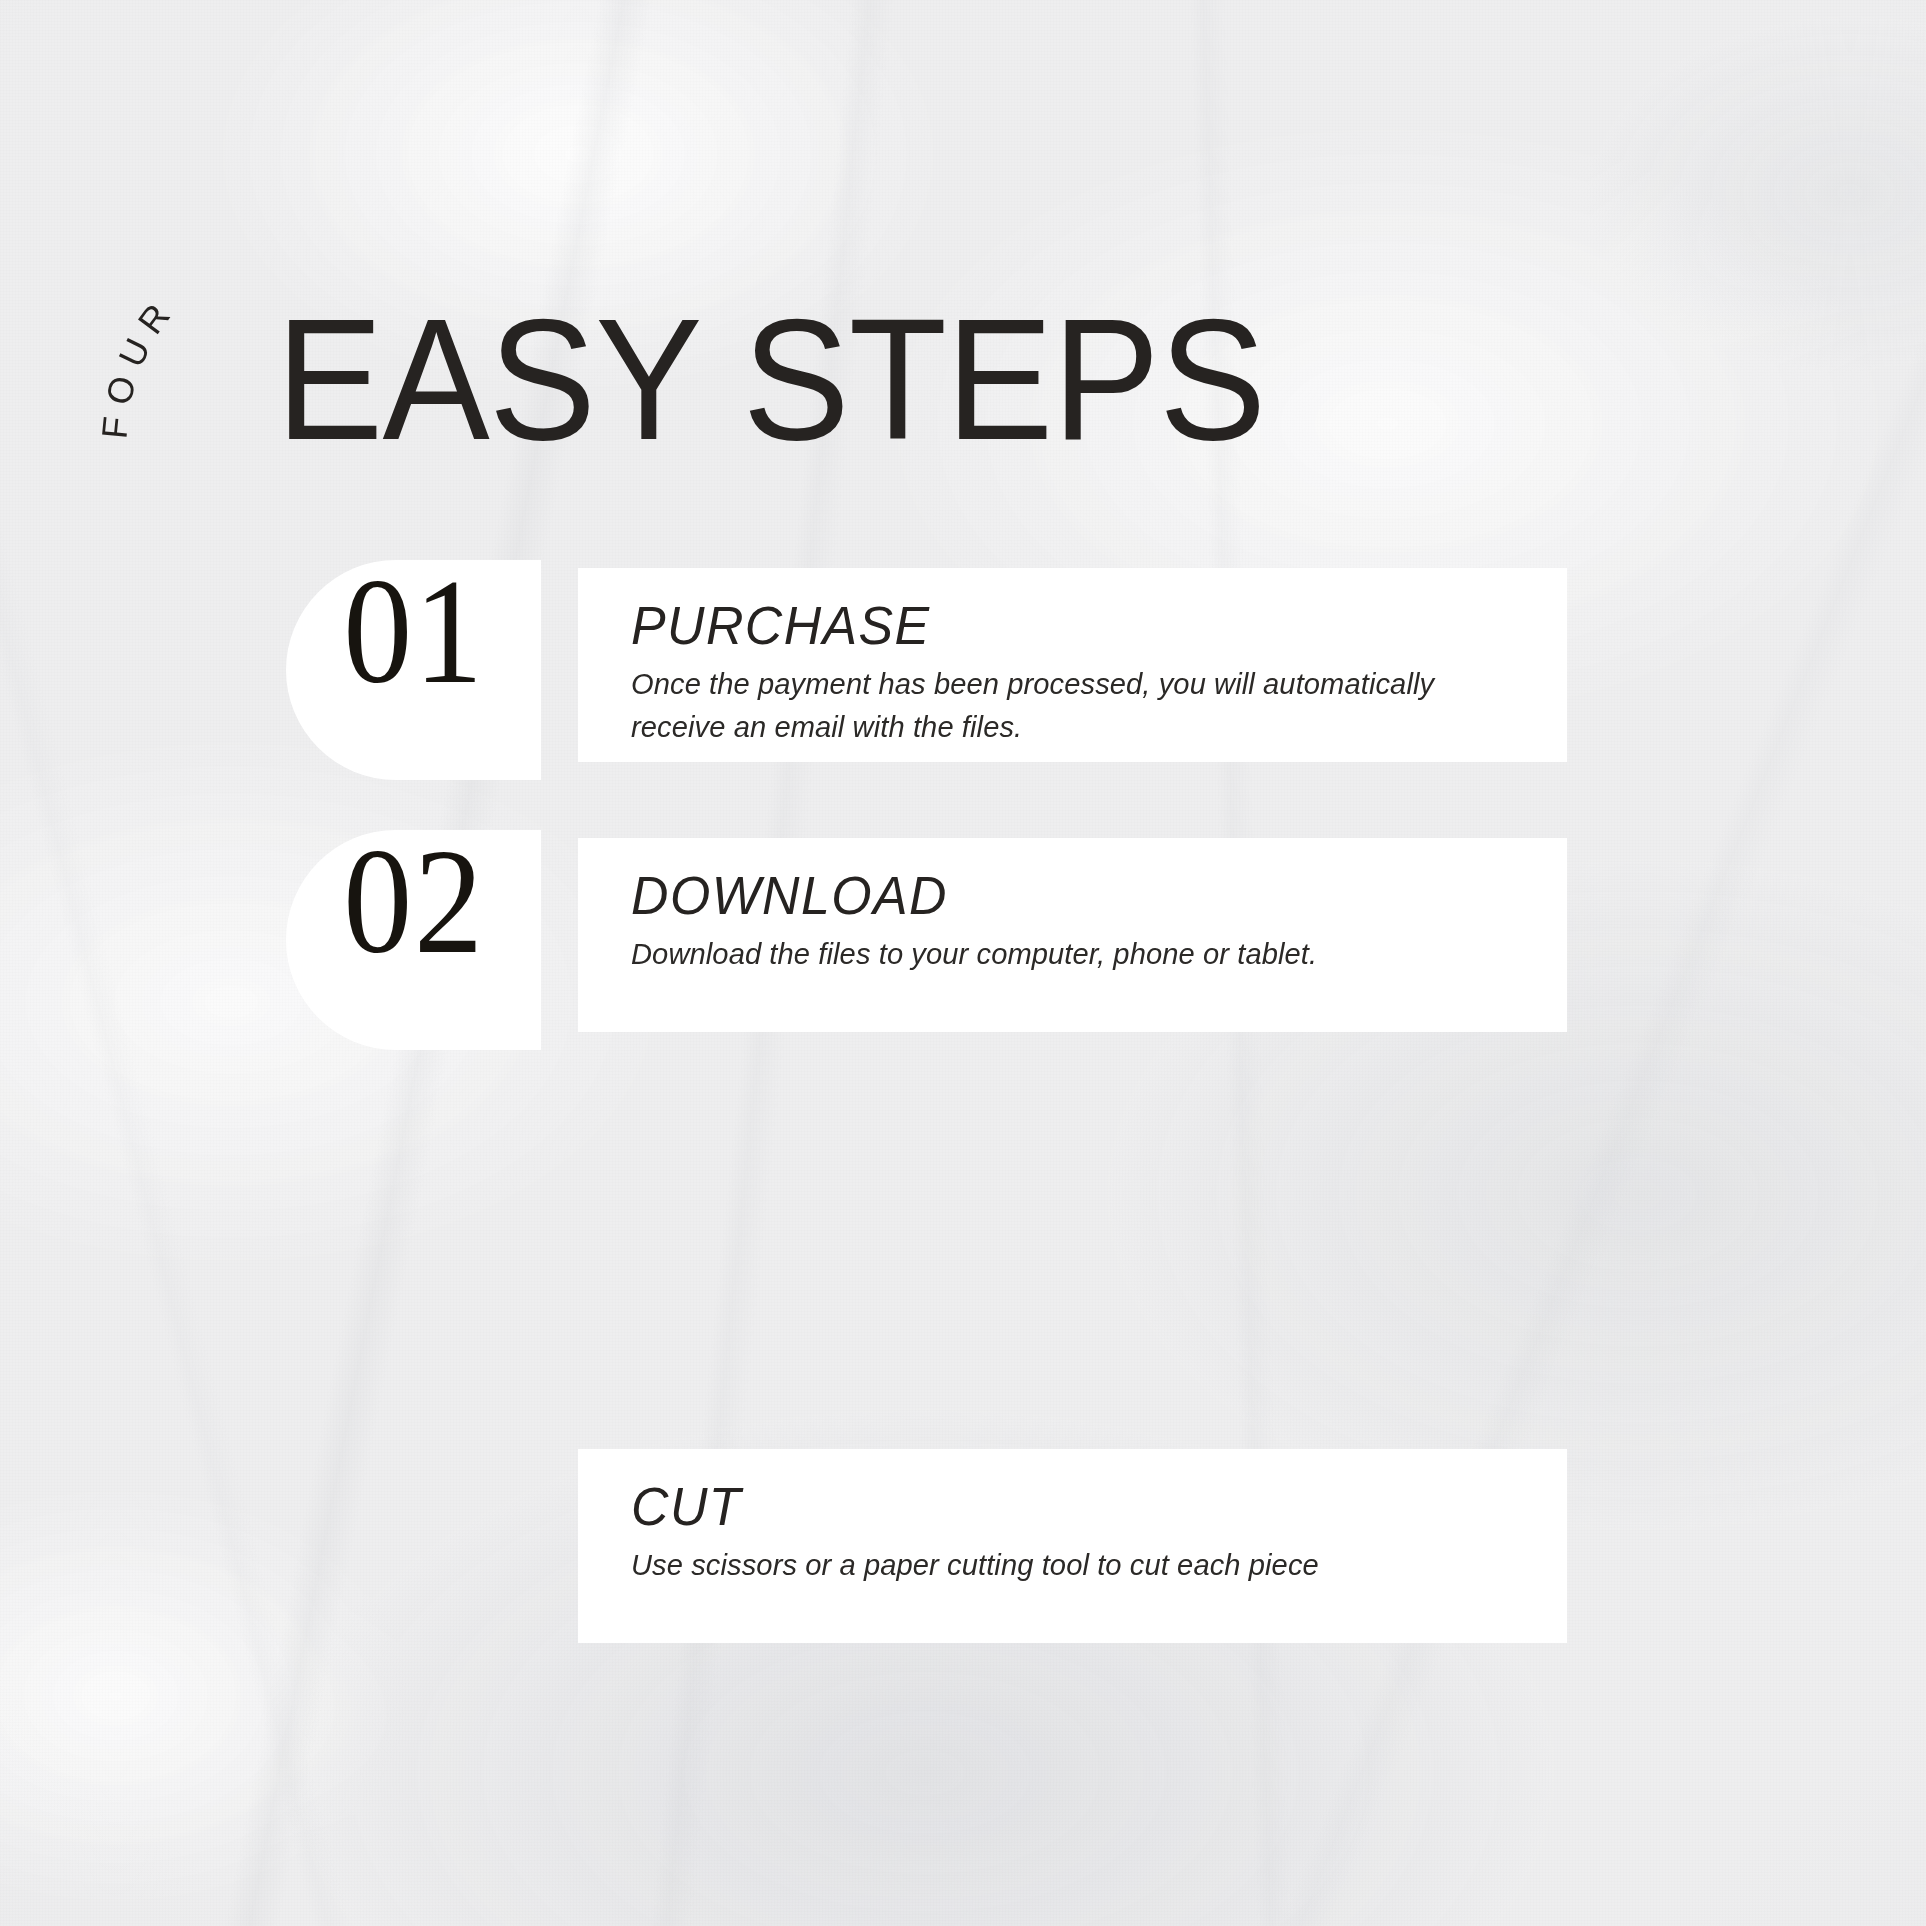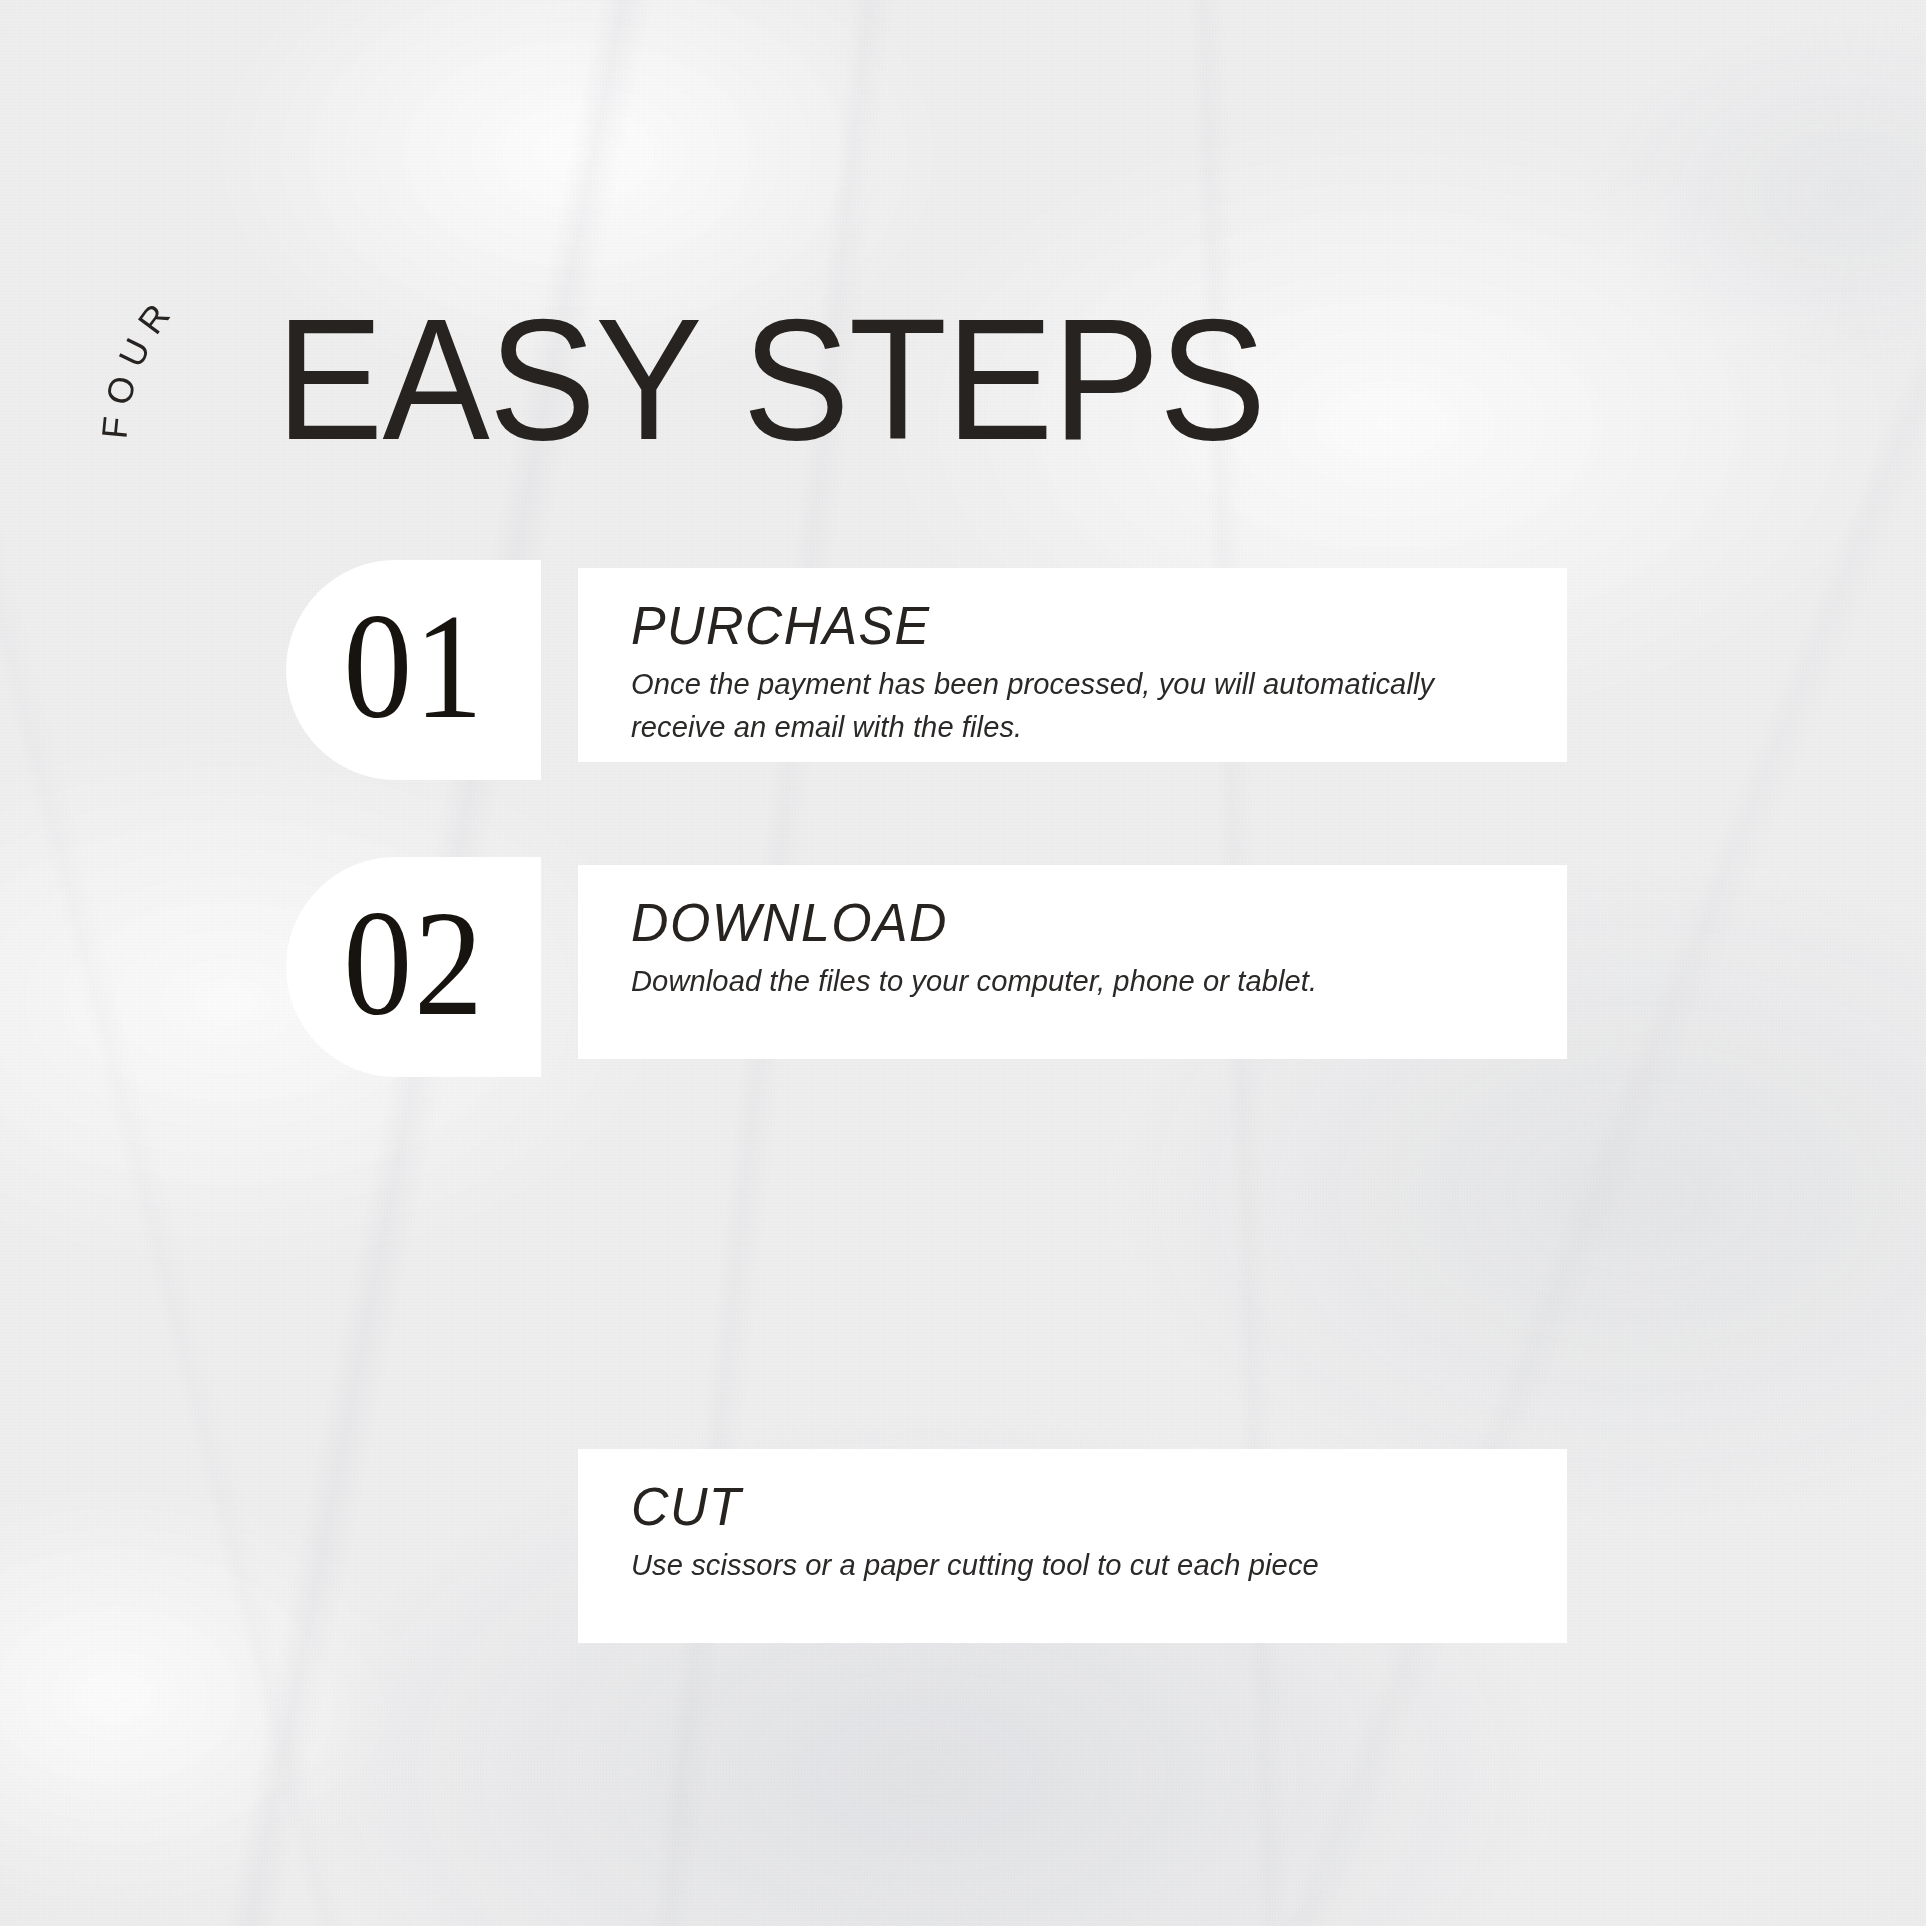--- a/index.html
+++ b/index.html
@@ -105,34 +105,33 @@
     top: 0;
     width: 100%;
   }
   .step {
     position: absolute;
     left: 0;
     width: 100%;
     height: 220px;
   }
   .step-1 { top: 560px; }
-  .step-2 { top: 857px; }
+  .step-2 { top: 830px; }
   .step-3 { top: 1147px; }
   .step-4 { top: 1441px; }
 
   .num-pill {
     position: absolute;
     left: 286px;
     top: 0;
     width: 255px;
     height: 220px;
     background: #ffffff;
     border-radius: 117px 0 0 117px;
     display: flex;
-    align-items: center;
     justify-content: center;
   }
   .num-pill .num {
     font-family: "Liberation Serif", "DejaVu Serif", serif;
     font-size: 150px;
     font-weight: 400;
     line-height: 1;
     color: #17140f;
     letter-spacing: 2px;
     transform: scaleX(0.92) translateY(-4px);

